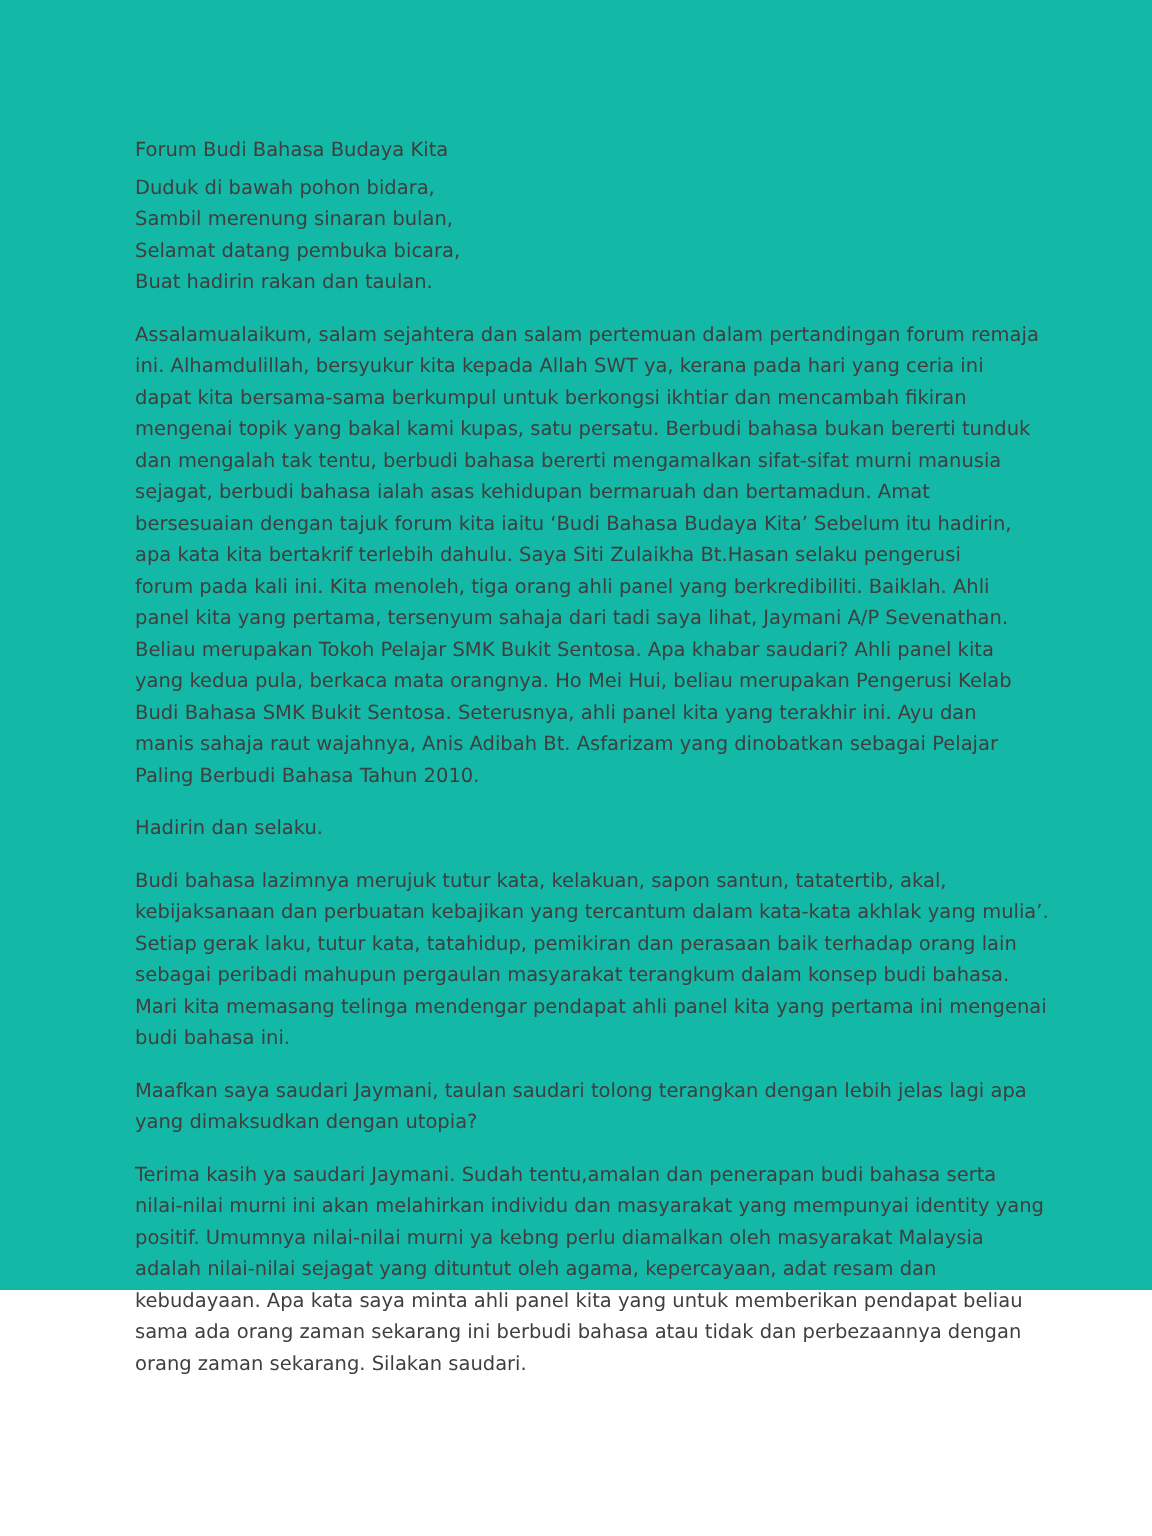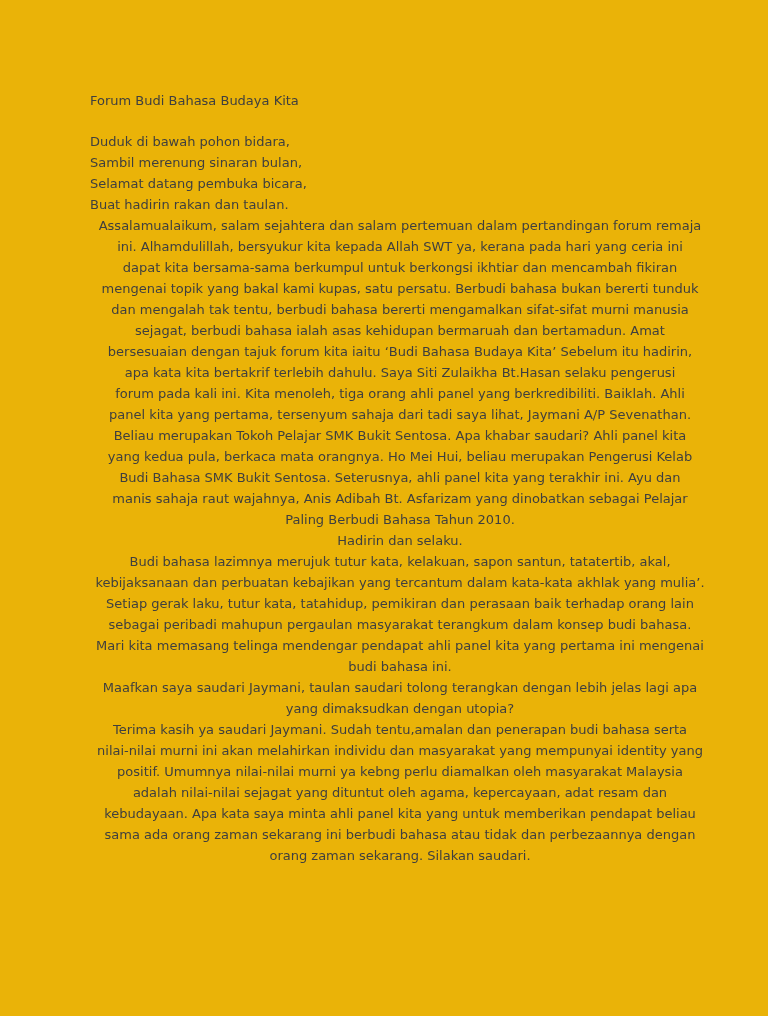--- a/index.html
+++ b/index.html
@@ -9,46 +9,46 @@
   body {
     width: 768px;
     height: 1024px;
     background: #ffffff;
     overflow: hidden;
     font-family: "DejaVu Sans", "Liberation Sans", sans-serif;
   }
   .page {
     position: relative;
     width: 768px;
-    height: 1016px;
-    background: #eab308;
+    height: 860px;
+    background: #14b8a6;
   }
   .content {
     position: absolute;
     left: 90px;
     top: 90px;
     width: 620px;
     color: #3f3f3f;
     font-size: 13px;
     line-height: 21px;
     letter-spacing: 0px;
   }
   .doc-title {
     white-space: pre;
     font-weight: normal;
     font-size: 13px;
     margin: 0;
   }
   .poem {
-    margin-top: 20px;
+    margin-top: 4px;
     white-space: pre;
   }
   .para {
+    margin-top: 14px;
     white-space: pre;
-    text-align: center;
   }
 </style>
 </head>
 <body>
 
 <div class="page">
   <div class="content">
     <div class="doc-title">Forum Budi Bahasa Budaya Kita</div>
 
     <div class="poem">Duduk di bawah pohon bidara,

